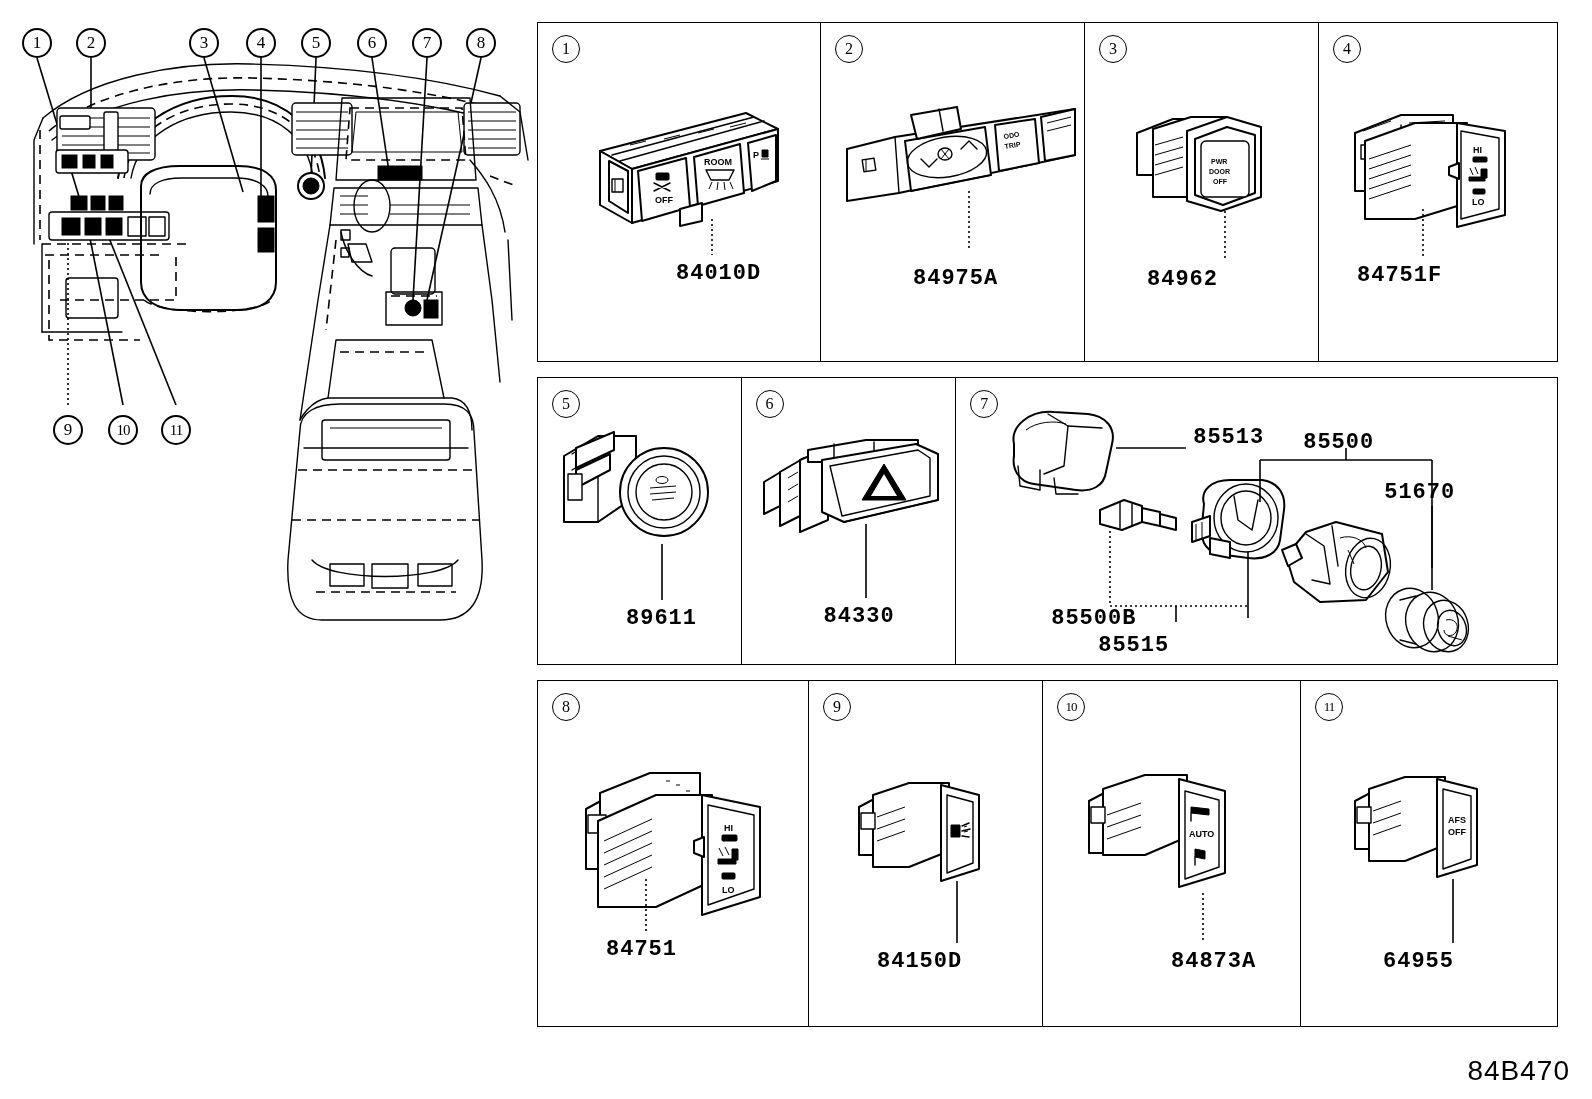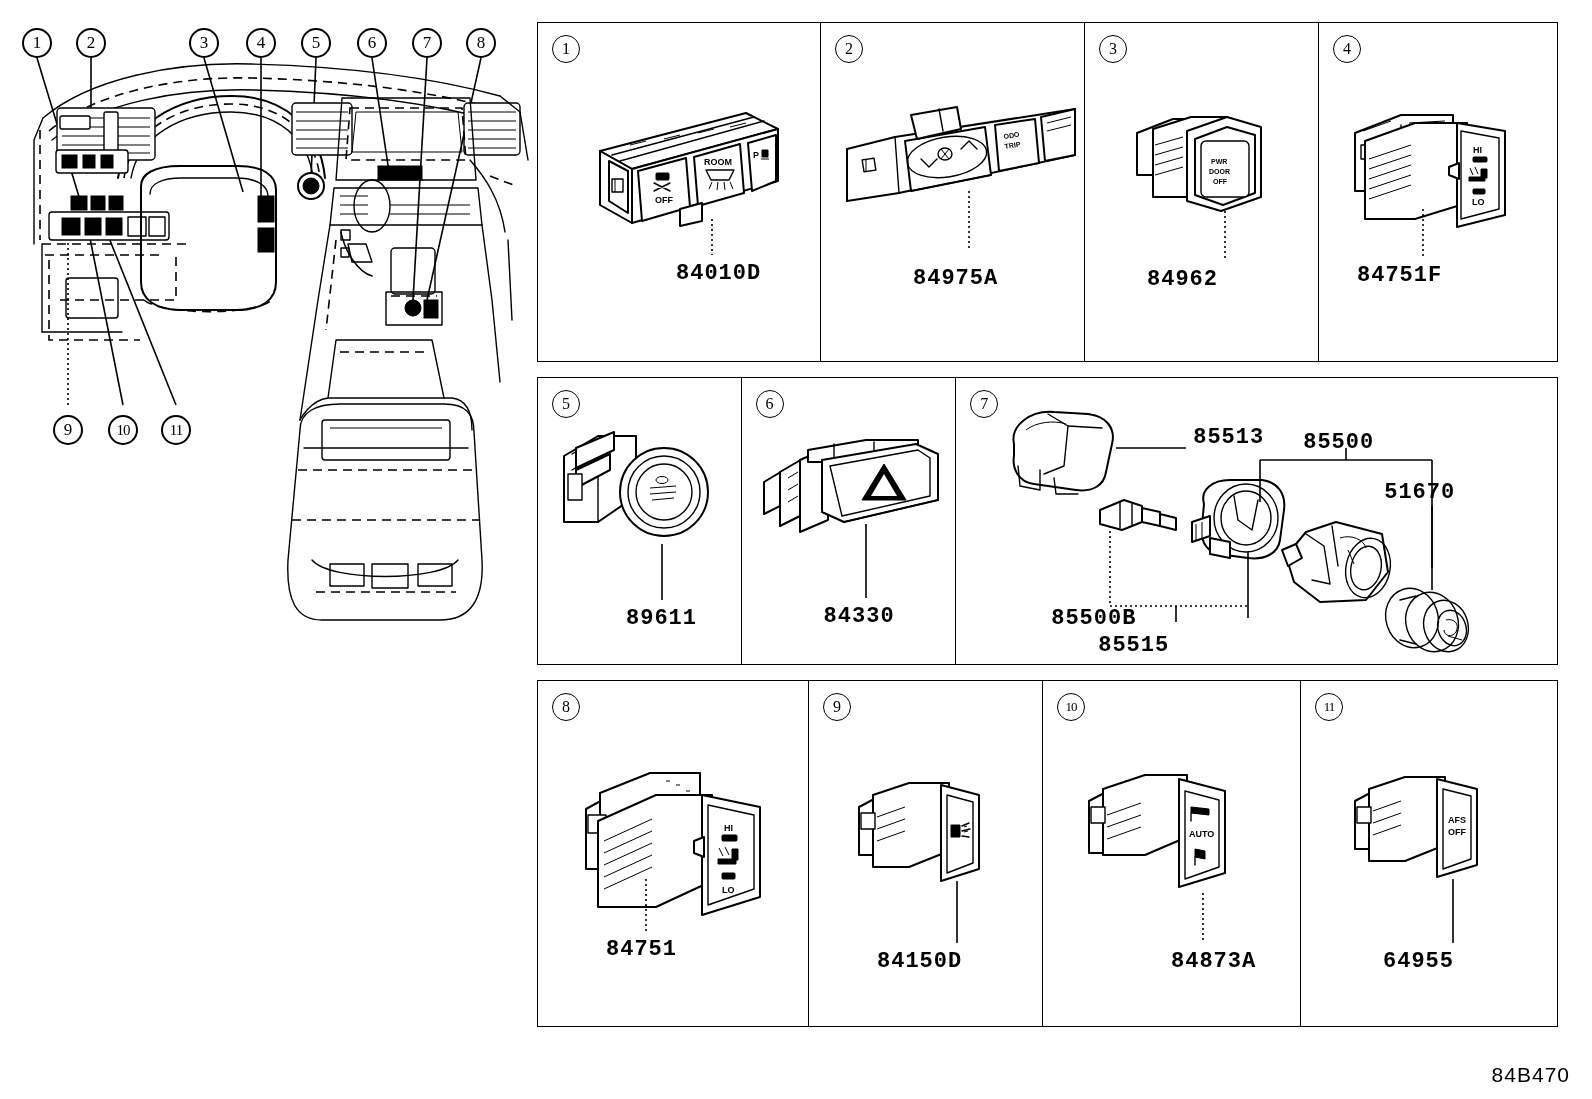--- a/index.html
+++ b/index.html
@@ -96,21 +96,21 @@
   .part-art {
     position: absolute;
   }
   .part-art svg { display: block; overflow: visible; }
 
   
   #diagram-id {
     position: absolute;
     right: 22px; bottom: 12px;
     font-family: "Liberation Sans", sans-serif;
-    font-size: 21px;
+    font-size: 28px;
     letter-spacing: 1px;
     color: #000;
   }
 
   
   .ln { fill: none; stroke: #000; stroke-width: 2; stroke-linejoin: round; stroke-linecap: round; }
   .ln-thin { fill: none; stroke: #000; stroke-width: 1.4; stroke-linejoin: round; stroke-linecap: round; }
   .ln-hair { fill: none; stroke: #000; stroke-width: 1; }
   .fillw { fill: #fff; stroke: #000; stroke-width: 2; stroke-linejoin: round; }
   .fillw-thin { fill: #fff; stroke: #000; stroke-width: 1.4; stroke-linejoin: round; }

